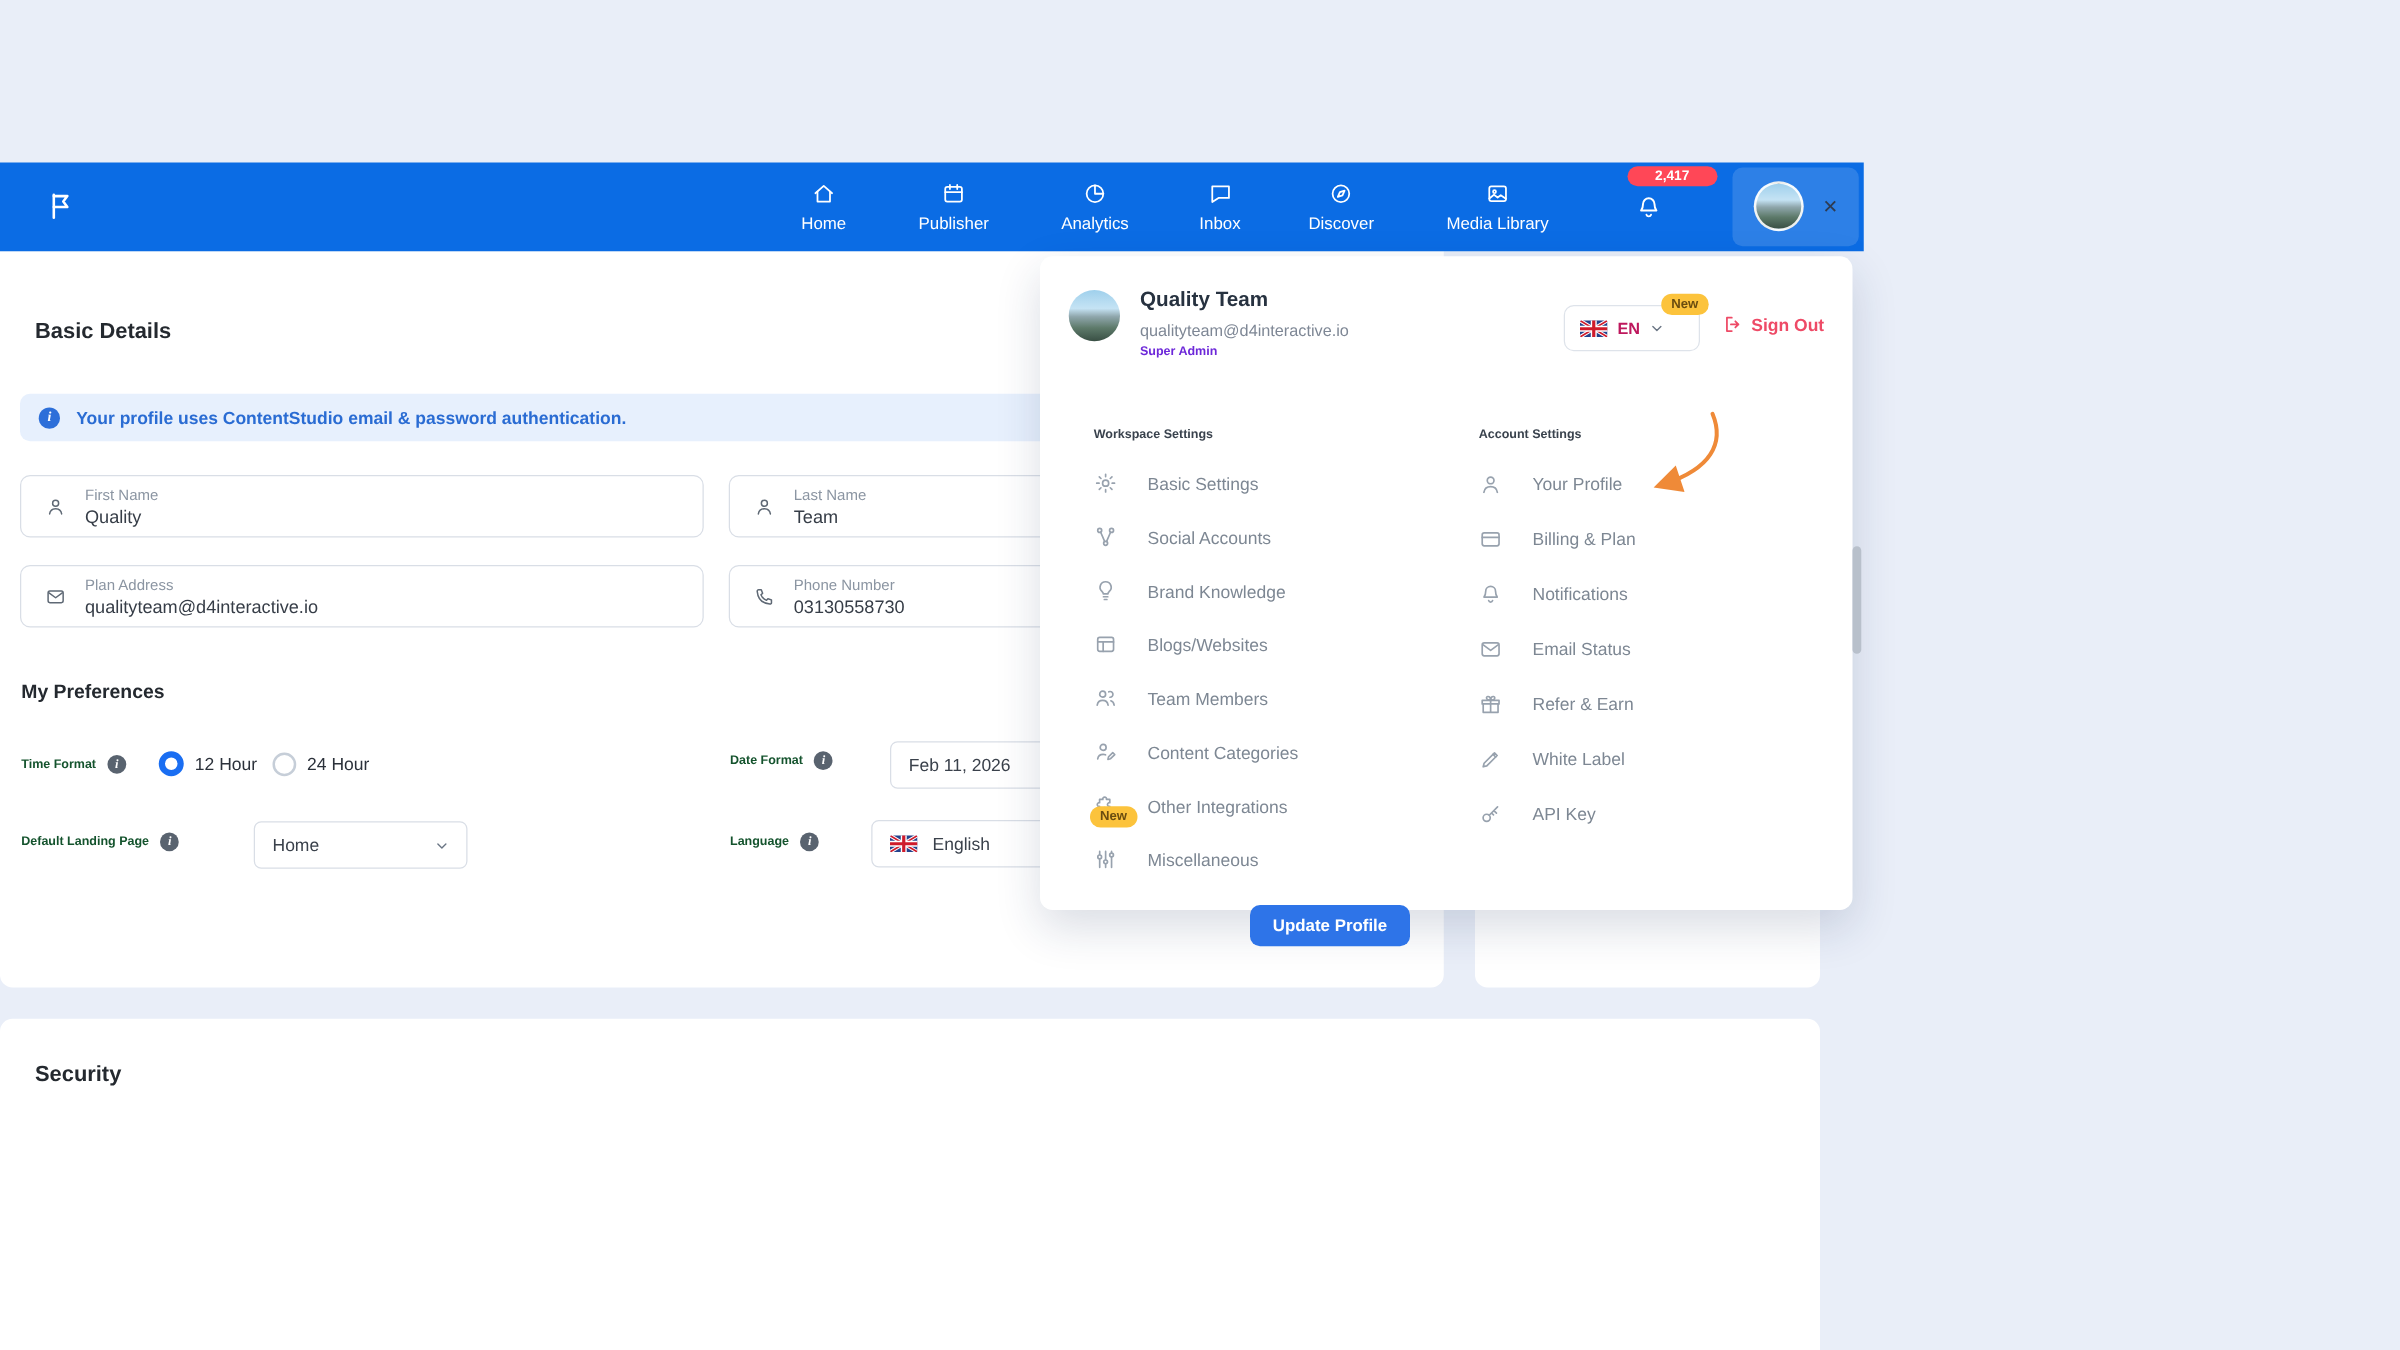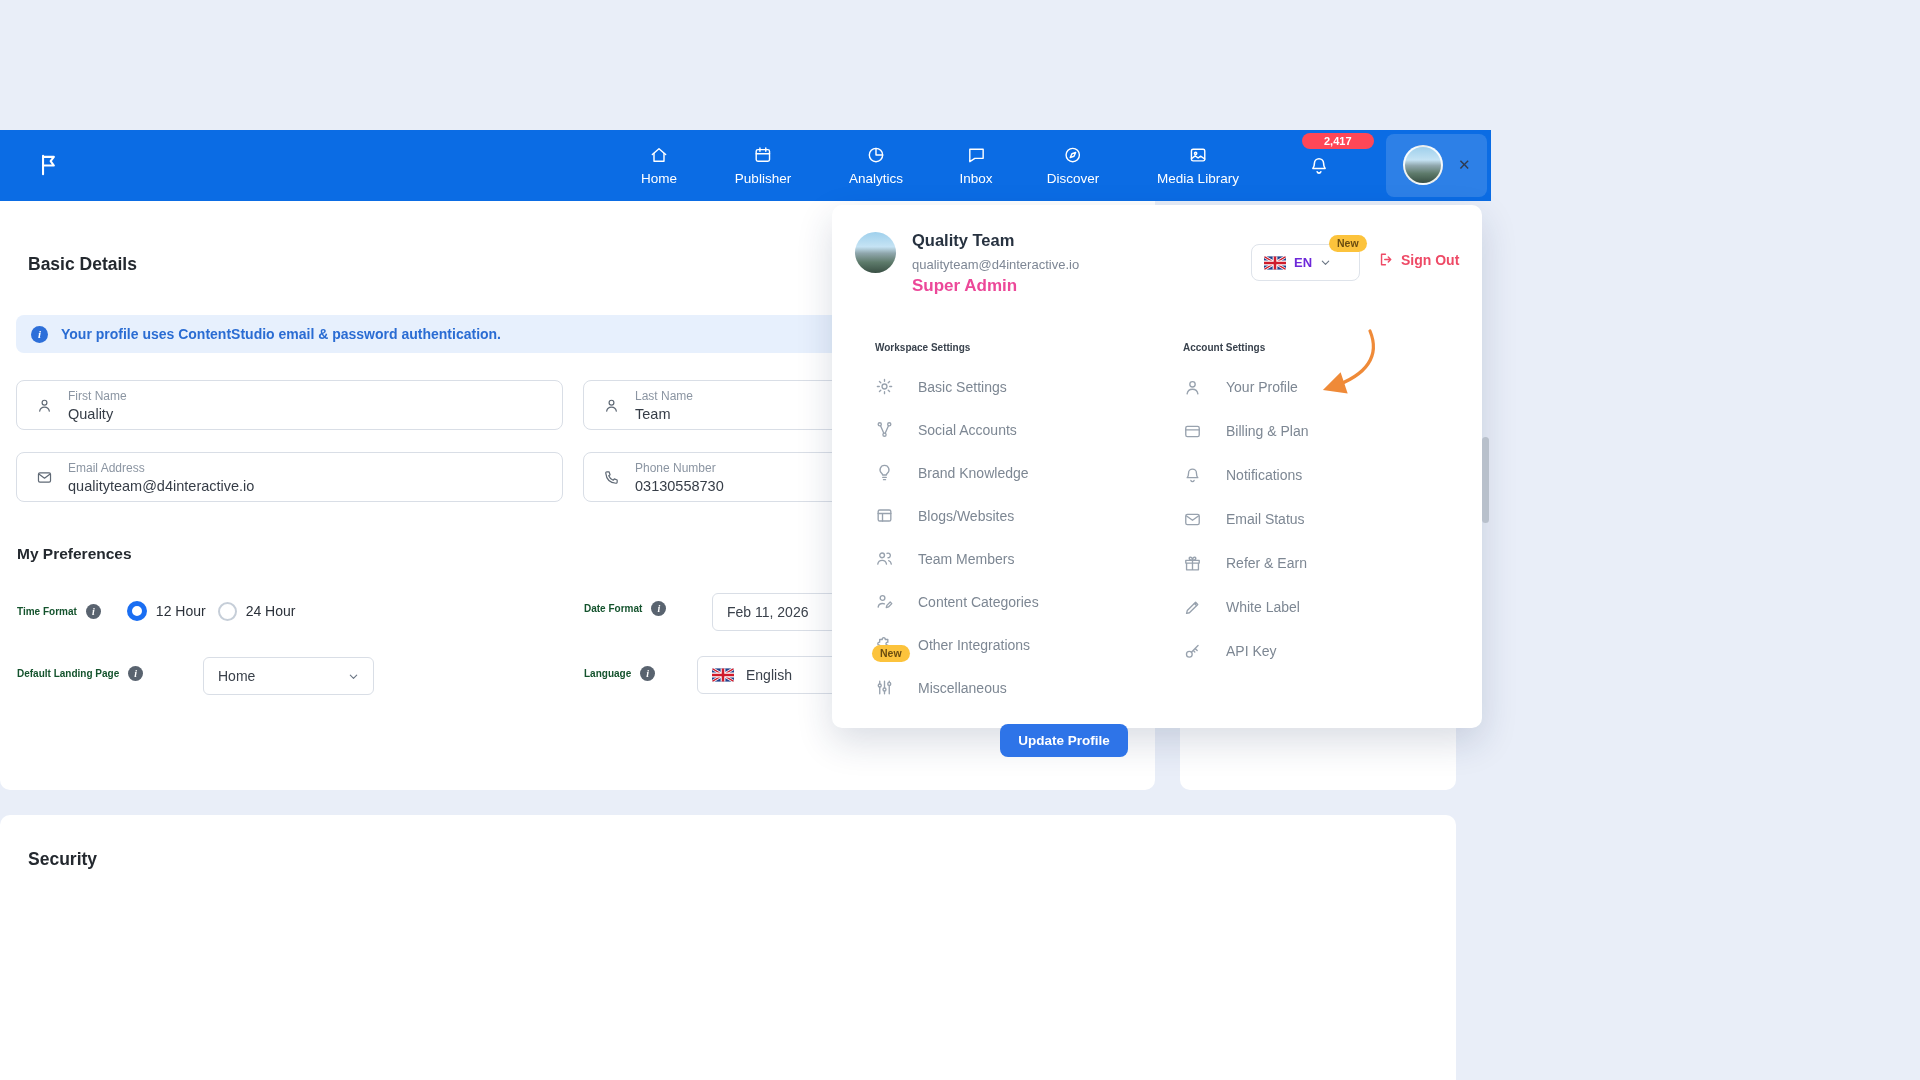--- a/index.html
+++ b/index.html
@@ -30,22 +30,22 @@
   .rlabel-inline{font-size:14px;color:#2b313a;}
   .radio{border-radius:50%;background:#fff;box-sizing:border-box;cursor:pointer;flex:none;}
   .radio.sel{width:20px;height:20px;border:5.5px solid #1a6ef2;}
   .radio.unsel{width:19px;height:19px;border:2px solid #c6ced8;}
   .sbox{position:absolute;border:1px solid #d9dee6;border-radius:6px;background:#fff;display:flex;align-items:center;font-size:14px;color:#3a414b;padding:0 14px;box-sizing:border-box;cursor:pointer;}
   .btn-primary{position:absolute;background:#2e74e8;color:#fff;border:none;border-radius:8px;font-size:13.5px;font-weight:700;font-family:inherit;cursor:pointer;z-index:12;}
   
   .panel{position:absolute;left:832px;top:205px;width:650px;height:523px;background:#fff;border-radius:10px;box-shadow:0 14px 36px rgba(25,45,85,.16);z-index:10;}
   .pname{position:absolute;left:80px;top:26px;font-size:16.5px;font-weight:700;color:#273240;}
   .pemail{position:absolute;left:80px;top:52px;font-size:13px;color:#7e8795;}
-  .prole{position:absolute;left:80px;top:71px;font-size:17px;font-weight:700;color:#ec4899;}
-  .lang-pill{position:absolute;left:419px;top:39px;width:109px;height:37px;border:1px solid #dee3ea;border-radius:8px;display:flex;align-items:center;gap:8px;padding:0 12px;box-sizing:border-box;cursor:pointer;font-size:13px;font-weight:700;color:#6d28d9;}
+  .prole{position:absolute;left:80px;top:71px;font-size:10px;font-weight:700;color:#6d28d9;}
+  .lang-pill{position:absolute;left:419px;top:39px;width:109px;height:37px;border:1px solid #dee3ea;border-radius:8px;display:flex;align-items:center;gap:8px;padding:0 12px;box-sizing:border-box;cursor:pointer;font-size:13px;font-weight:700;color:#be185d;}
   .badge-new{position:absolute;background:#fcc33c;color:#6b4d10;font-size:10.5px;font-weight:700;height:17px;line-height:17px;padding:0 8px;border-radius:9px;z-index:3;}
   .signout{position:absolute;left:546px;top:46px;display:flex;align-items:center;gap:6px;color:#ee4a66;font-size:14px;font-weight:600;cursor:pointer;}
   .signout svg{width:17px;height:17px;}
   .col-title{position:absolute;font-size:10px;font-weight:700;color:#39424d;}
   .menu-col{position:absolute;display:flex;flex-direction:column;}
   .menu-row{display:flex;align-items:center;gap:24px;color:#7d8793;font-size:14px;cursor:pointer;position:relative;}
   .menu-row svg{width:19px;height:19px;color:#98a2ae;flex:none;}
   .scroll-thumb{position:absolute;left:1482px;top:437px;width:7px;height:86px;border-radius:4px;background:#b8c0cb;z-index:30;cursor:grab;}
   .flag{display:block;border-radius:2px;flex:none;}
 </style>
@@ -146,21 +146,21 @@
           <span class="flabel">Last Name</span>
           <span class="fvalue">Team</span>
         </span>
     </div>
     <div class="field" style="left:16px;top:251px;width:547px;height:50px;">
       <svg class="ic" viewBox="0 0 24 24">
           <rect x="3.5" y="5.5" width="17" height="13" rx="2"></rect>
           <path d="m4.5 7.5 7.5 5.5 7.5-5.5"></path>
         </svg>
       <span class="ftext">
-          <span class="flabel">Email Address</span>
+          <span class="flabel">Plan Address</span>
           <span class="fvalue">qualityteam@d4interactive.io</span>
         </span>
     </div>
     <div class="field" style="left:583px;top:251px;width:556px;height:50px;">
       <svg class="ic" viewBox="0 0 24 24">
           <path d="M5.5 4h3l1.5 4-1.9 1.6a11.5 11.5 0 0 0 6.3 6.3L16 14l4 1.5v3a1.6 1.6 0 0 1-1.8 1.6C9.8 19.3 4.7 14.2 3.9 5.8A1.6 1.6 0 0 1 5.5 4z"></path>
         </svg>
       <span class="ftext">
           <span class="flabel">Phone Number</span>
           <span class="fvalue">03130558730</span>

